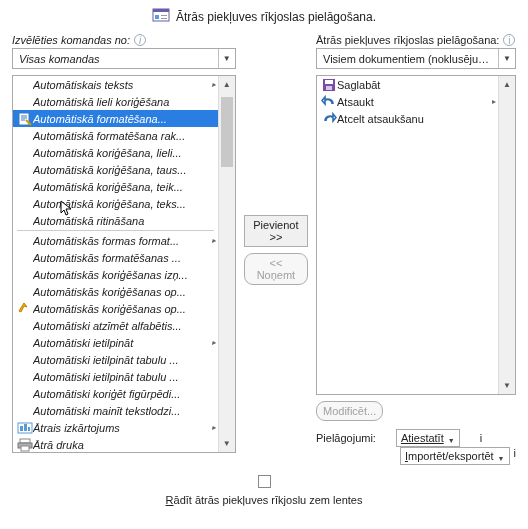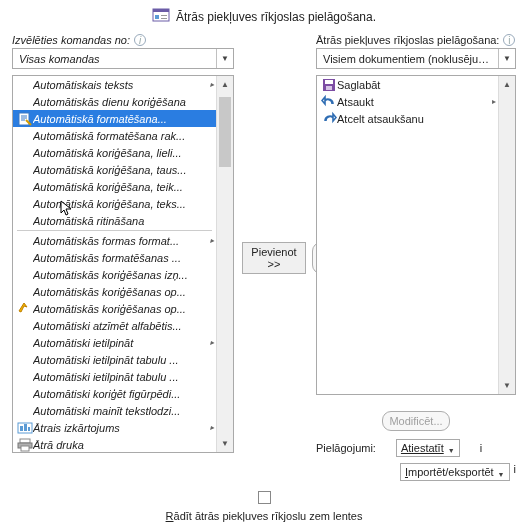--- a/index.html
+++ b/index.html
@@ -27,27 +27,27 @@
   .list-row.sel { background: #2a7de1; color: #fff; }
   .list-row .ic { width: 16px; height: 16px; flex: 0 0 16px; display: inline-flex; align-items: center; justify-content: center; font-size: 10px; }
   .ic.save { color: #7c4da3; }
   .ic.undo { color: #2f6db3; }
   .ic.redo { color: #2f6db3; }
   .list-row .tx { flex: 1; overflow: hidden; text-overflow: ellipsis; }
   .list-row .sm { width: 8px; text-align: right; font-size: 8px; color: #666; }
   .sep { height: 1px; background: #ccc; margin: 1px 4px; }
   .btn { border: 1px solid #adadad; background: #f0f0f0; padding: 3px 6px; font-size: 11px; min-width: 64px; text-align: center; cursor: default; }
   .btn.disabled { color: #a0a0a0; background: #f7f7f7; border-radius: 9px; }
-  .mid-btns { display: flex; flex-direction: row; gap: 6px; align-items: stretch; width: 100%; }
+  .mid-btns { display: flex; flex-direction: column; gap: 6px; align-items: stretch; width: 100%; }
   .col-right .listbox { height: 320px; }
-  .modify-row { display: flex; justify-content: center; margin-top: 16px; }
+  .modify-row { display: flex; justify-content: flex-start; margin-top: 6px; }
   .reset-row { display: flex; align-items: center; gap: 20px; margin-top: 8px; }
   .drop-mini { border: 1px solid #a9a9a9; background: #fff; padding: 2px 4px; display: inline-flex; align-items: flex-end; gap: 4px; }
   .drop-mini .arrow2 { font-size: 7px; color: #444; }
-  .import-row { display: flex; justify-content: flex-end; margin-top: 6px; }
+  .import-row { display: flex; justify-content: flex-end; }
   .chk-row { display: flex; align-items: center; gap: 6px; margin-top: 10px; flex-direction: column; }
   .chk { width: 13px; height: 13px; border: 1px solid #888; background: #fff; }
   u { text-decoration: underline; }
   .cursor { position: absolute; width: 14px; height: 18px; pointer-events: none; }
 </style>
 </head>
 <body>
 
 <div class="root">
   <div class="title-row">
@@ -76,21 +76,21 @@
       </div>
       <div class="listbox">
         <div class="list-inner" id="left-list">
             <div class="list-row">
               <span class="ic "></span>
               <span class="tx">Automātiskais teksts</span>
               <span class="sm">▸</span>
             </div>
             <div class="list-row">
               <span class="ic "></span>
-              <span class="tx">Automātiskās dienu koriģēšana</span>
+              <span class="tx">Automātiskā lieli koriģēšana</span>
             </div>
             <div class="list-row sel">
               <span class="ic fmt">
                 <svg width="16" height="16">
                   <rect x="2" y="2" width="10" height="12" fill="#fff" stroke="#3b78c4"></rect>
                   <path d="M4 5h6M4 7h6M4 9h4" stroke="#3b78c4" stroke-width="1"></path>
                   <path d="M9 9 L14 14" stroke="#d49b00" stroke-width="2"></path>
                 </svg>
               </span>
               <span class="tx">Automātiskā formatēšana...</span>

